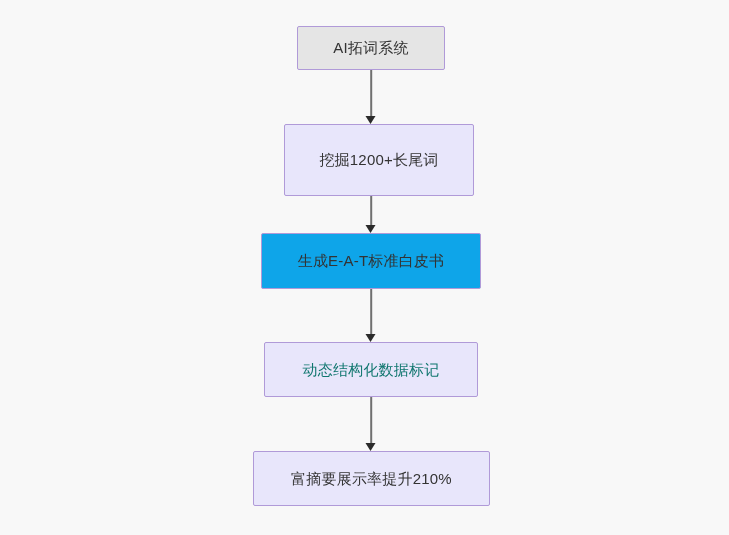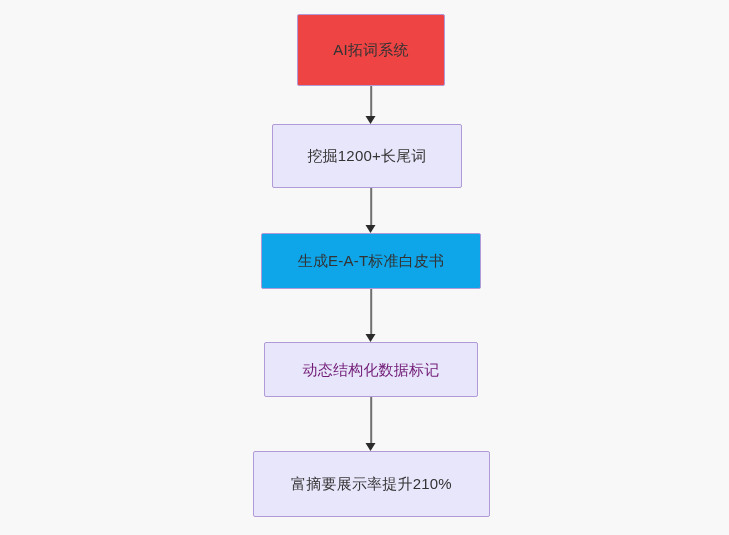--- a/index.html
+++ b/index.html
@@ -75,29 +75,29 @@
   </div>
   <div class="edge" style="left: 371px; top: 289px; height: 53px;">
     <div class="edge-line" style="height: 45px; background: rgb(112, 112, 112);"></div>
     <div class="edge-arrow" style="top: 45px; border-top-color: rgb(43, 43, 43);"></div>
   </div>
   <div class="edge" style="left: 371px; top: 397px; height: 54px;">
     <div class="edge-line" style="height: 46px; background: rgb(112, 112, 112);"></div>
     <div class="edge-arrow" style="top: 46px; border-top-color: rgb(43, 43, 43);"></div>
   </div>
 
-  <div class="node" style="left: 297px; top: 14px; width: 148px; height: 72px; background: #ef4444; border-color: rgb(176, 154, 216);">
+  <div class="node" style="left: 297px; top: 26px; width: 148px; height: 44px; background: #e5e5e5; border-color: rgb(176, 154, 216);">
     <span class="node-label" style="color: rgb(51, 51, 51);">AI拓词系统</span>
   </div>
-  <div class="node" style="left: 272px; top: 124px; width: 190px; height: 64px; background: rgb(232, 230, 251); border-color: rgb(176, 154, 216);">
+  <div class="node" style="left: 284px; top: 124px; width: 190px; height: 72px; background: rgb(232, 230, 251); border-color: rgb(176, 154, 216);">
     <span class="node-label" style="color: rgb(51, 51, 51);">挖掘1200+长尾词</span>
   </div>
   <div class="node" style="left: 261px; top: 233px; width: 220px; height: 56px; background: #0ea5e9; border-color: rgb(176, 154, 216);">
     <span class="node-label" style="color: rgb(51, 51, 51);">生成E-A-T标准白皮书</span>
   </div>
   <div class="node" style="left: 264px; top: 342px; width: 214px; height: 55px; background: rgb(232, 230, 251); border-color: rgb(176, 154, 216);">
-    <span class="node-label" style="color: #701a75;">动态结构化数据标记</span>
+    <span class="node-label" style="color: #0f766e;">动态结构化数据标记</span>
   </div>
-  <div class="node" style="left: 253px; top: 451px; width: 237px; height: 66px; background: rgb(232, 230, 251); border-color: rgb(176, 154, 216); justify-content: center;">
+  <div class="node" style="left: 253px; top: 451px; width: 237px; height: 55px; background: rgb(232, 230, 251); border-color: rgb(176, 154, 216); justify-content: center;">
     <span class="node-label" style="color: rgb(51, 51, 51);">富摘要展示率提升210%</span>
   </div>
 
 </div>
 
 </body></html>

